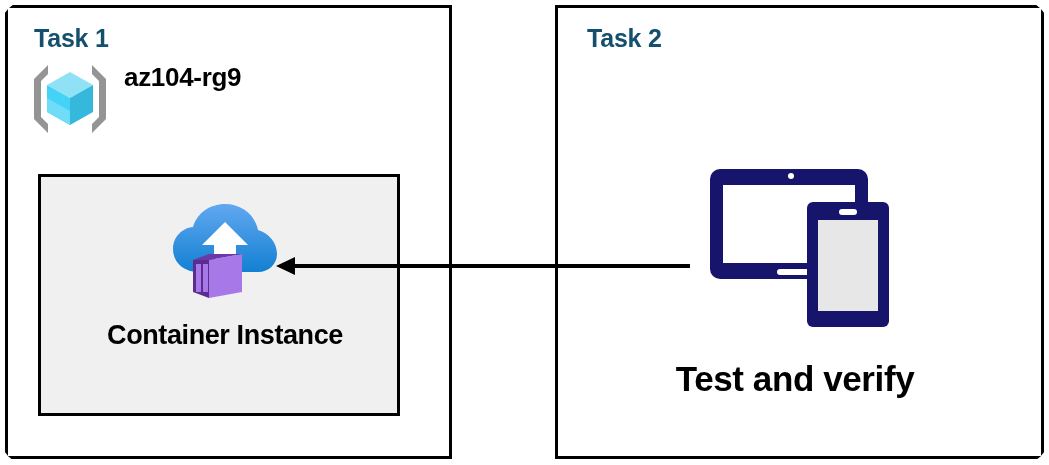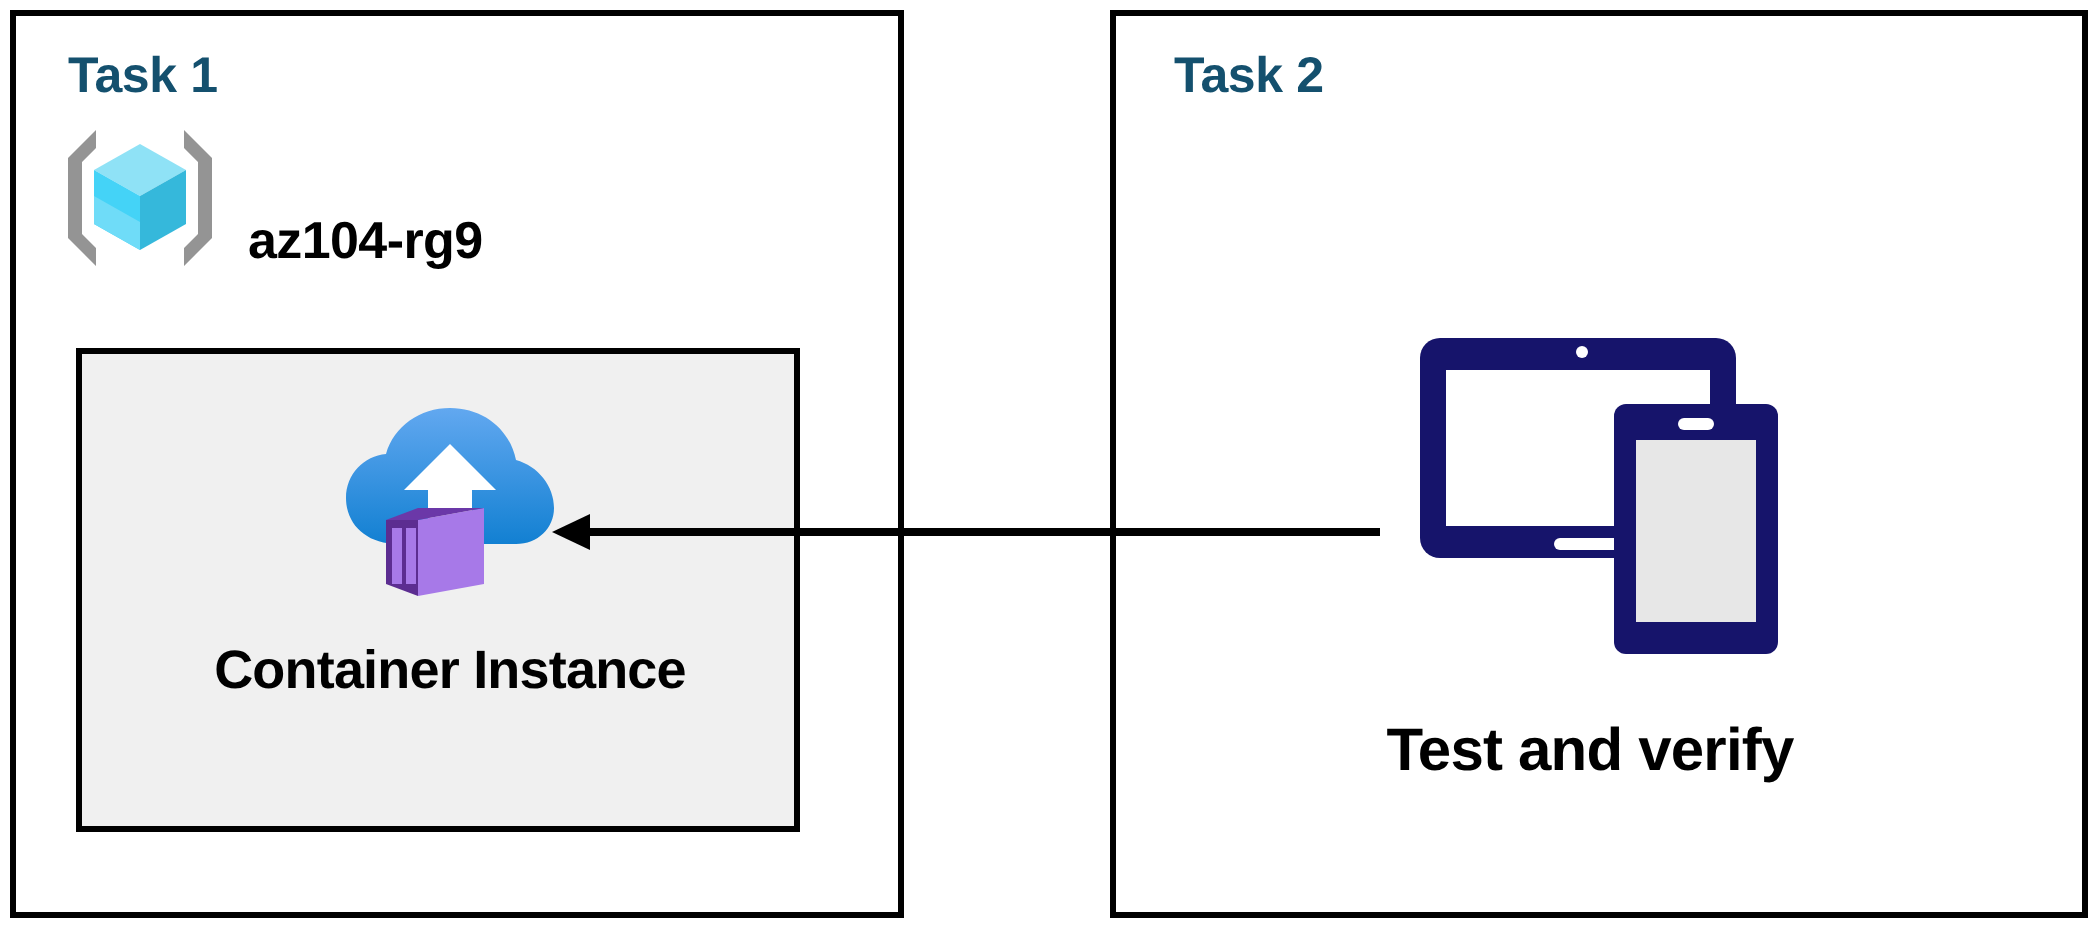--- a/index.html
+++ b/index.html
@@ -9,20 +9,21 @@
   }
   body {
     font-family: "Liberation Sans", sans-serif;
   }
   #canvas {
     position: relative;
     width: 1049px;
     height: 465px;
     background: #ffffff;
     overflow: hidden;
+    border-radius: 29px;
   }
 
   
   .panel {
     position: absolute;
     box-sizing: border-box;
     border: 3px solid #000000;
     background: #ffffff;
   }
   #panel-task1 { left: 5px;   top: 5px; width: 447px; height: 454px; }
@@ -38,21 +39,21 @@
   }
   #title-task1 { left: 26px; top: 16px; }
   #title-task2 { left: 29px; top: 16px; }
 
   
   #rg-row {
     position: absolute;
     left: 30px;
     top: 62px;
     display: flex;
-    align-items: flex-end;
+    align-items: flex-start;
     gap: 14px;
   }
   #rg-icon { width: 80px; height: 74px; display: block; }
   #rg-label {
     font-size: 26px;
     font-weight: bold;
     color: #000000;
     white-space: nowrap;
     letter-spacing: -0.3px;
   }
@@ -94,21 +95,21 @@
     left: 670px;
     top: 157px;
     width: 250px;
     display: flex;
     flex-direction: column;
     align-items: center;
   }
   #devices-icon { width: 200px; height: 188px; display: block; }
   #devices-label {
     margin-top: 14px;
-    font-size: 30px;
+    font-size: 35px;
     font-weight: bold;
     color: #000000;
     white-space: nowrap;
     letter-spacing: -0.4px;
   }
 
   
   #connector-arrow {
     position: absolute;
     left: 270px;

